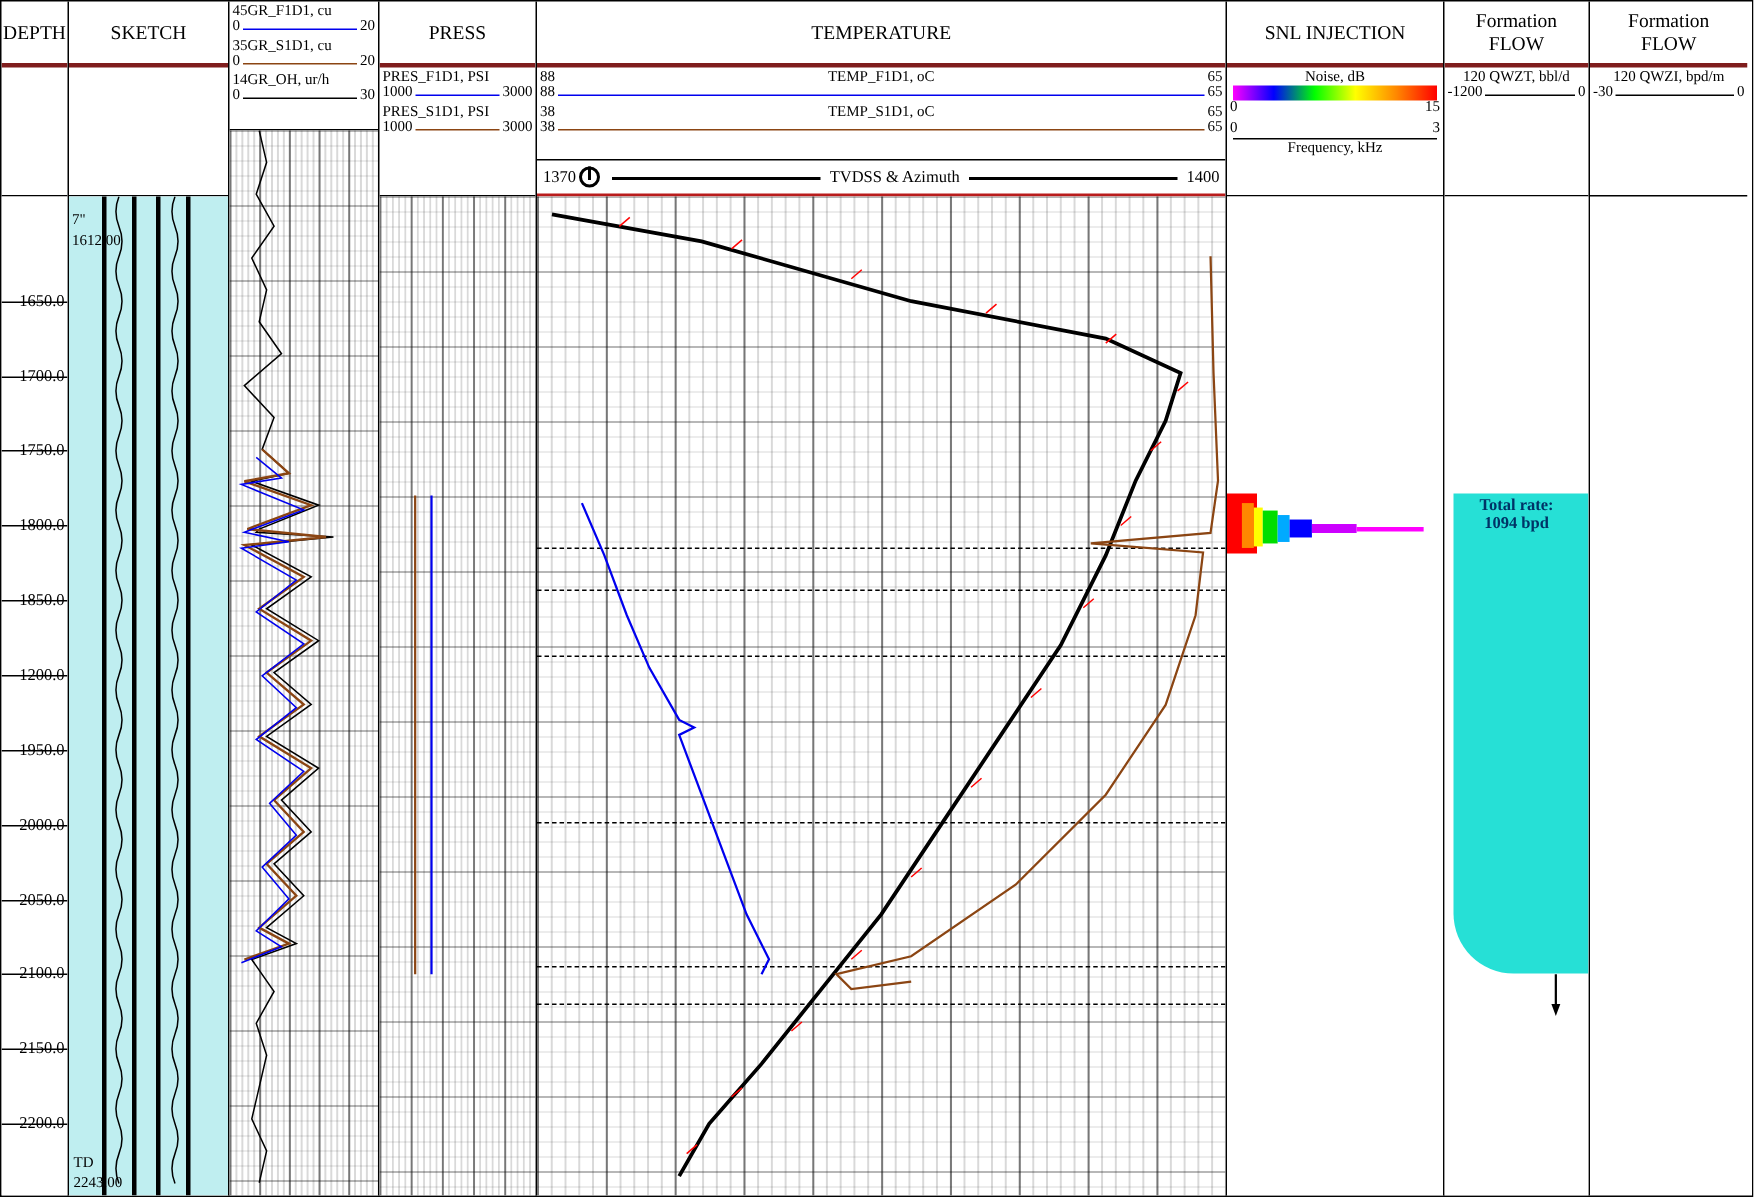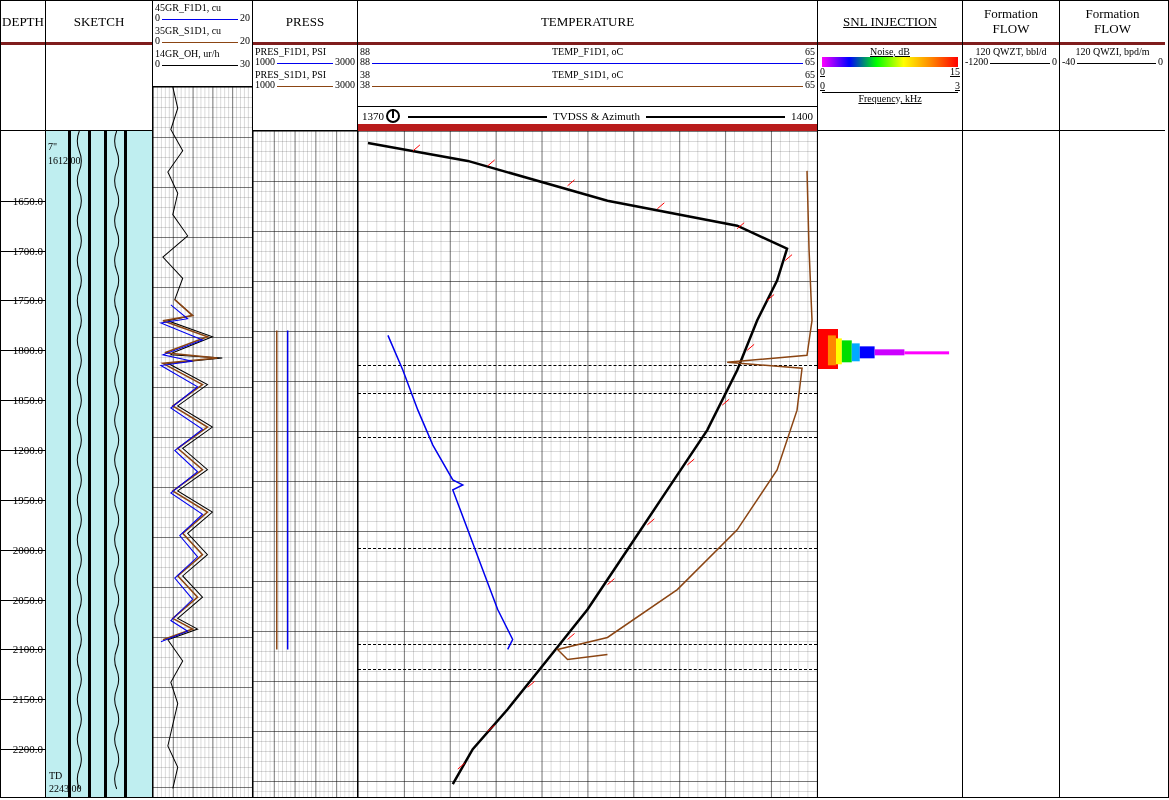--- a/index.html
+++ b/index.html
@@ -5,21 +5,21 @@
   * { box-sizing: border-box; margin: 0; padding: 0; }
   body { font-family: "Times New Roman", serif; font-size: 13px; background: #fff; color: #000; width: 1169px; height: 800px; overflow: hidden; }
   .log-container { display: flex; border: 1px solid #000; height: 798px; }
   .track { border-right: 1px solid #000; display: flex; flex-direction: column; overflow: hidden; }
   .track:last-child { border-right: none; }
   .tr-depth  { width: 45px; }
   .tr-sketch { width: 107px; }
   .tr-gr     { width: 100px; }
   .tr-press  { width: 105px; }
   .tr-temp   { width: 460px; }
-  .tr-snl    { width: 145px; text-decoration: underline; }
+  .tr-snl    { width: 145px; }
   .tr-flow1  { width: 97px; }
   .tr-flow2  { width: 105px; }
   .th { border-bottom: 3px solid #7f1d1d; text-align: center; padding: 5px 2px; height: 44px; display: flex; align-items: center; justify-content: center; font-size: 13px; }
   .th.two-line { flex-direction: column; line-height: 1.1; }
   .legend-block { border-bottom: 1px solid #000; font-size: 10px; }
   .legend-row { padding: 1px 2px 0 2px; }
   .legend-top { display: flex; justify-content: space-between; line-height: 11px; }
   .legend-bottom { display: flex; justify-content: space-between; line-height: 10px; padding-bottom: 1px; }
   .legend-bottom .mid-line { flex: 1; border-bottom: 2px solid; margin: 0 2px; transform: translateY(-3px); }
   .legend-row.blue .mid-line { border-color: #0000ee; }
@@ -37,21 +37,21 @@
   }
   .grid-bg.ten { background-size: 10% 50px, 10% 50px, 2% 10px, 2% 10px; }
   .sketch-bg { position: absolute; inset: 0; background: #bfeef0; }
   .depth-scale { position: absolute; inset: 0; }
   .depth-tick { position: absolute; left: 0; right: 0; border-top: 1px solid #000; }
   .depth-label { position: absolute; right: 2px; font-size: 11px; transform: translateY(-50%); }
   svg { position: absolute; inset: 0; width: 100%; height: 100%; }
   .flow-fill { position: absolute; background: #26e0d6; }
   .flow-label { position: absolute; right: 3px; font-size: 11px; }
   .flow-total { position: absolute; left: 4px; right: 4px; font-size: 11px; font-weight: bold; color: #003366; text-align: center; }
-  .temp-extra { border-bottom: 7px solid #b91c1c; height: 24px; display: flex; align-items: center; font-size: 11px; padding: 0 4px; justify-content: space-between; text-align: center; }
+  .temp-extra { border-bottom: 2px solid #b91c1c; height: 24px; display: flex; align-items: center; font-size: 11px; padding: 0 4px; justify-content: space-between; text-align: center; }
   .temp-extra .tvd-line { flex: 1; margin: 0 6px; border-top: 2px solid #000; transform: translateY(1px); }
   .compass { width: 14px; height: 14px; border: 2px solid #000; border-radius: 50%; position: relative; margin: 0 2px; }
   .compass::after { content: ""; position: absolute; left: 50%; top: -2px; width: 2px; height: 9px; background: #000; transform: translateX(-50%); }
   .casing { position: absolute; background: #000; }
   .sketch-label { position: absolute; font-size: 10px; }
   .dashed-zone { position: absolute; left: 0; right: 0; border-top: 1px dashed #000; }
 </style>
 </head>
 <body>
 
@@ -317,34 +317,45 @@
         <div class="legend-top" style="justify-content:center;">
             <span>120 QWZT, bbl/d</span>
           </div>
         <div class="legend-bottom">
             <span>-1200</span>
             <div class="mid-line" style="border-color:#000;"></div>
             <span>0</span>
           </div>
       </div>
     </div>
+    <div class="plot-area">
+      <div class="flow-fill" style="left:6px; right:0; top:198px; height:320px; border-radius: 0 0 0 40px;"></div>
+      <div class="flow-total" style="top:200px;">
+        <span>Total rate:</span><br>
+        <span>1094 bpd</span>
+      </div>
+      <svg viewBox="0 0 97 668" preserveAspectRatio="none">
+        <line x1="75" y1="520" x2="75" y2="545" stroke="#000" stroke-width="1.5"></line>
+        <path d="M72 540 L75 548 L78 540 Z" fill="#000"></path>
+      </svg>
+    </div>
   </div>
 
   <div class="track tr-flow2">
     <div class="th two-line">
       <span>Formation</span>
       <span>FLOW</span>
     </div>
     <div class="legend-block" style="height:86px;text-align:center;">
       <div class="legend-row thin">
         <div class="legend-top" style="justify-content:center;">
             <span>120 QWZI, bpd/m</span>
           </div>
         <div class="legend-bottom">
-            <span>-40</span>
+            <span>-30</span>
             <div class="mid-line" style="border-color:#000;"></div>
             <span>0</span>
           </div>
       </div>
     </div>
   </div>
 
 </div>
 
 </body></html>

